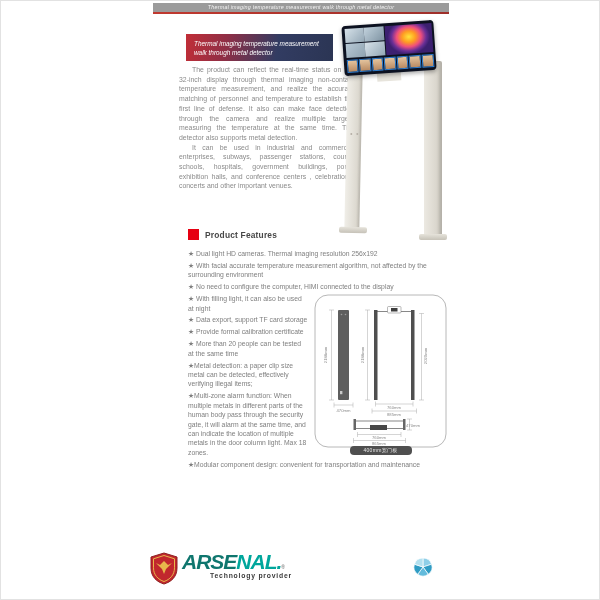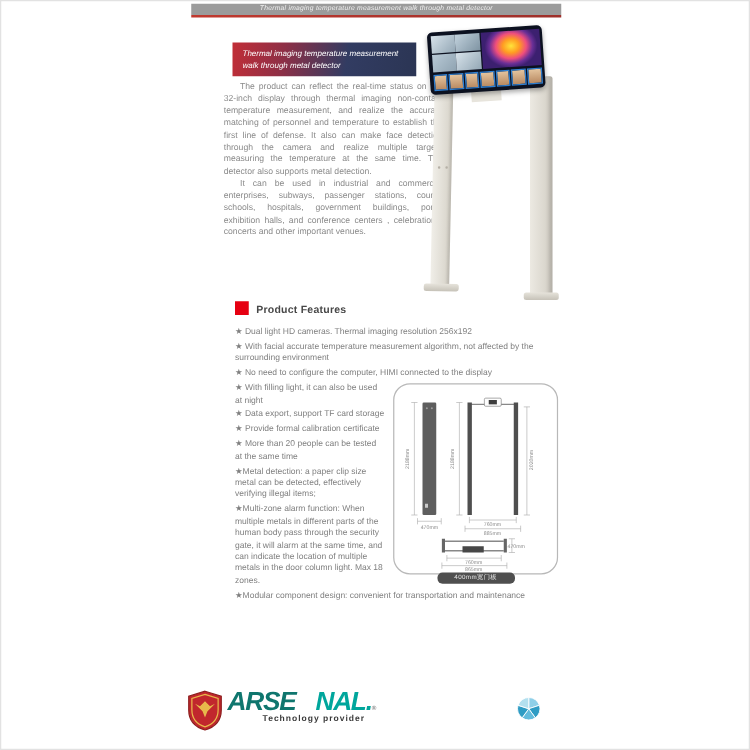--- a/index.html
+++ b/index.html
@@ -50,21 +50,21 @@
   .cams div { background:linear-gradient(135deg,#d7e2ea,#93a7b5); }
   .cams div:nth-child(2){ background:linear-gradient(135deg,#c2d2dd,#7e93a2); }
   .cams div:nth-child(3){ background:linear-gradient(135deg,#b8c9d6,#8fa3b1); }
   .thermal { flex:1; height:66%;
              background:radial-gradient(45% 60% at 50% 42%, #ffe43a 0%, #ff9c22 32%,
                         #ef4e7d 58%, #6a2f96 82%, #3c2070 100%); }
   .faces { width:100%; height:28%; display:flex; gap:1px; }
   .faces div { flex:1; background:linear-gradient(#e4c49e,#b98a62); border:.5px solid #2f7fd1; }
 
   
-  .features { position:absolute; left:187px; top:240px; width:259px; }
+  .features { position:absolute; left:187px; top:228px; width:259px; }
   .features-header { display:flex; align-items:center; gap:6px; margin-bottom:9px; }
   .red-square { width:11px; height:11px; background:#e60012; }
   .features-title { font-size:8.4px; font-weight:bold; color:#474747; letter-spacing:.2px; }
   .feat { font-size:6.8px; line-height:9.4px; color:#7f7f7f; margin-bottom:2.5px; }
   .flow { overflow:visible; }
 
   
   .drawing-box { float:right; position:relative; width:133px; height:162px;
                  margin-left:6px; margin-bottom:2px; }
   .drawing-box svg { display:block; }
@@ -73,21 +73,21 @@
            color:#e9e9e9; font-size:5px; line-height:9px; text-align:center;
            letter-spacing:.3px; }
   .dimtext { font-size:4.2px; fill:#8c8c8c; text-anchor:middle;
              font-family:"Liberation Sans", sans-serif; }
 
   
   .footer-shield { position:absolute; left:148px; top:551px; }
   .brand { position:absolute; left:181px; top:549px; font-size:21px; font-weight:bold;
            font-style:italic; letter-spacing:-1px; white-space:nowrap; }
   .brand .p1 { color:#0f766e; }
-  .brand .p2 { color:#00a69c;margin-left:16px; }
+  .brand .p2 { color:#00a69c; }
   .brand .reg { font-size:5px; color:#888; font-style:normal; letter-spacing:0; vertical-align:baseline; }
   .tagline { position:absolute; left:181px; top:571px; width:110px; text-align:right;
              font-size:6.8px; font-weight:bold; color:#3a3a3a; letter-spacing:.8px; }
   .pinwheel { position:absolute; left:412px; top:556px; }
 </style>
 </head>
 <body>
 
 <div class="page">
 

